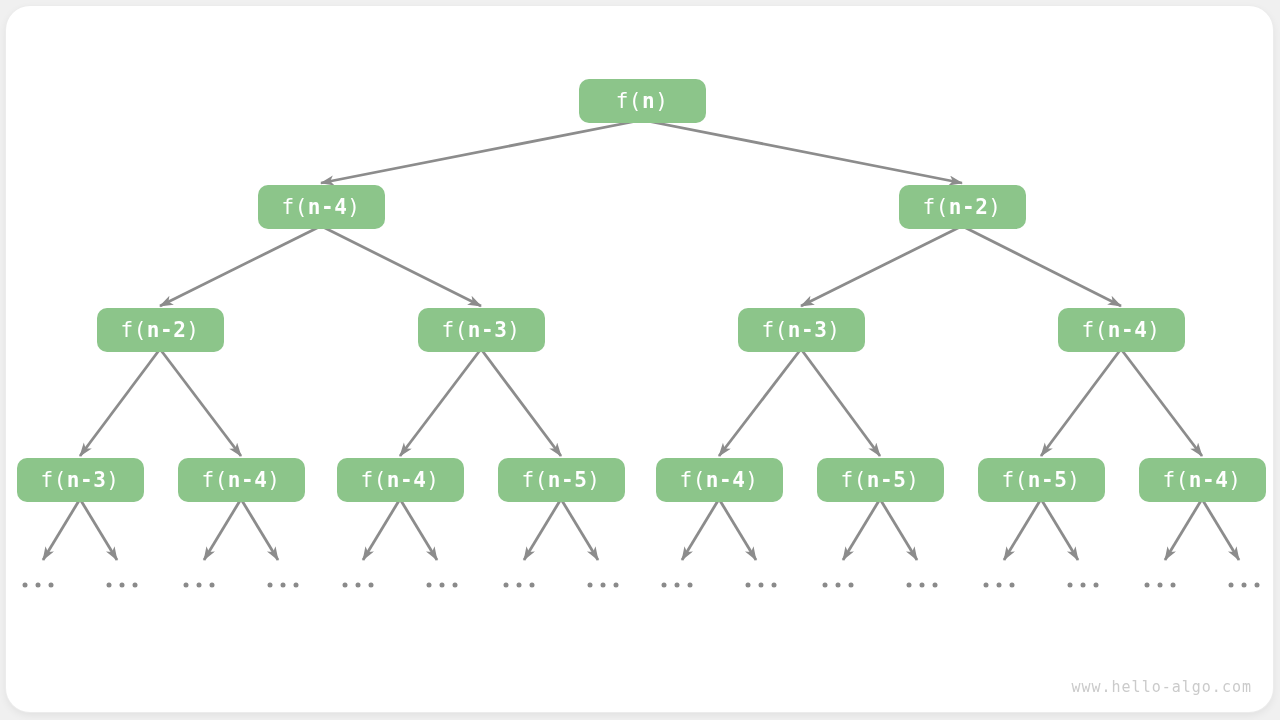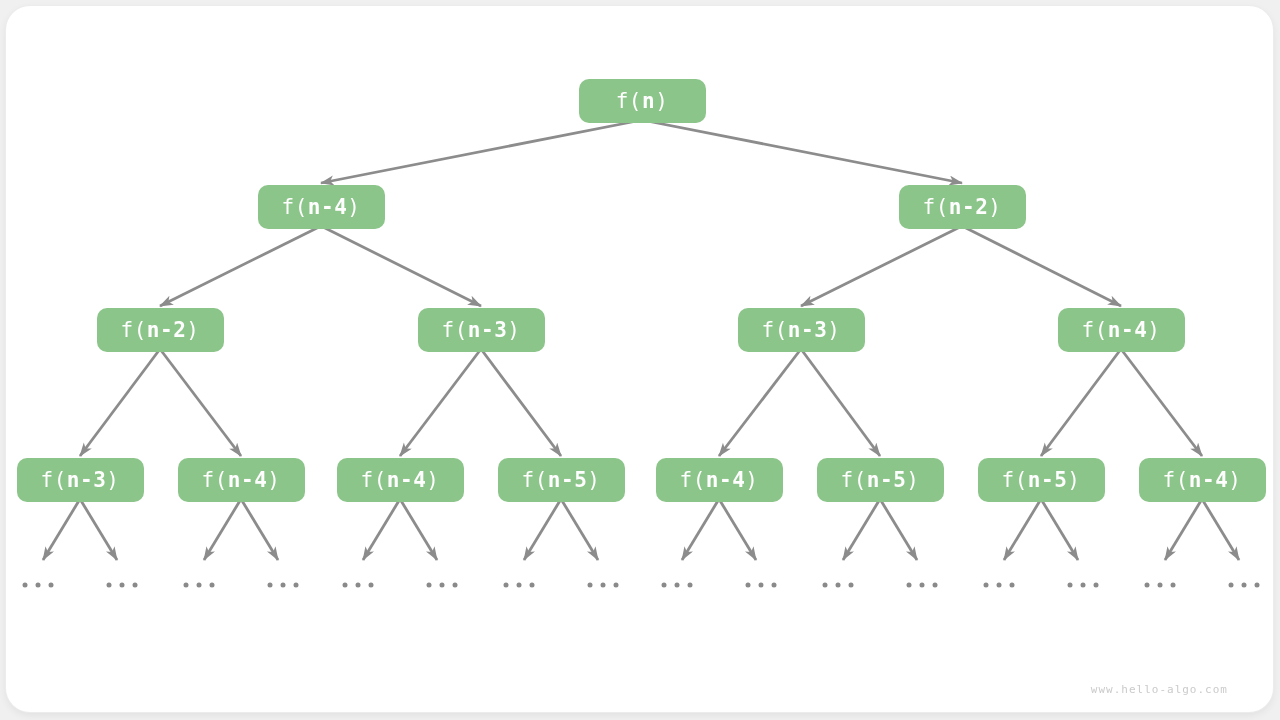--- a/index.html
+++ b/index.html
@@ -22,22 +22,22 @@
     display:flex;align-items:center;justify-content:center;
     font-size:21px;letter-spacing:0.5px;white-space:pre;
   }
   .node b{font-weight:bold;}
   .leaf-dots{
     position:absolute;display:flex;gap:8px;
     transform:translate(-50%,-50%);
   }
   .dot{width:5px;height:5px;border-radius:50%;background:var(--dots-color);}
   .watermark{
-    position:absolute;right:52px;bottom:24px;
-    font-size:11px;letter-spacing:1px;color:var(--watermark-color);
+    position:absolute;right:28px;bottom:24px;
+    font-size:15px;letter-spacing:1px;color:var(--watermark-color);
   }
 </style>
 </head>
 <body style="background: rgb(240, 240, 240);">
 
 <div class="card" style="background: rgb(255, 255, 255);"></div>
 <div class="stage">
   <svg class="edges-layer" width="1280" height="720" viewBox="0 0 1280 720" xmlns="http://www.w3.org/2000/svg">
     <defs>
       <marker id="arrowhead" markerUnits="userSpaceOnUse" markerWidth="16" markerHeight="12" refX="13" refY="5" orient="auto">

